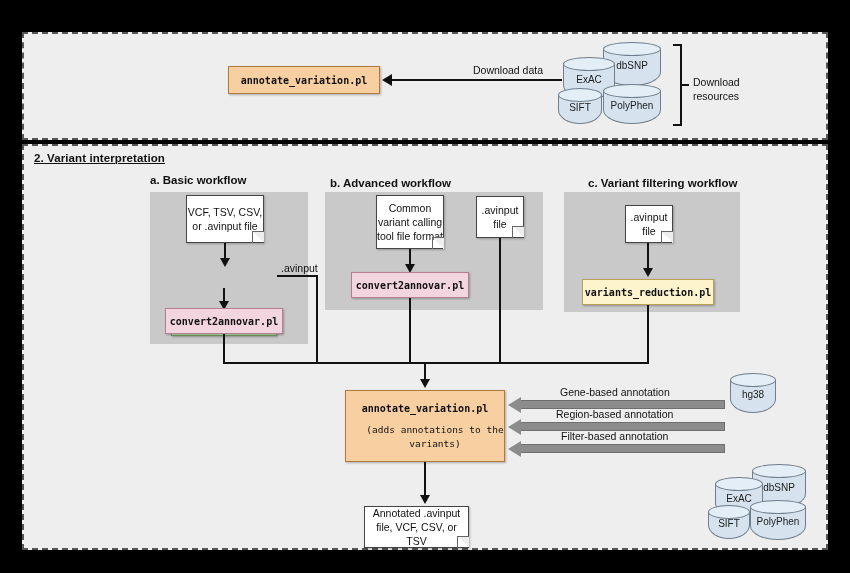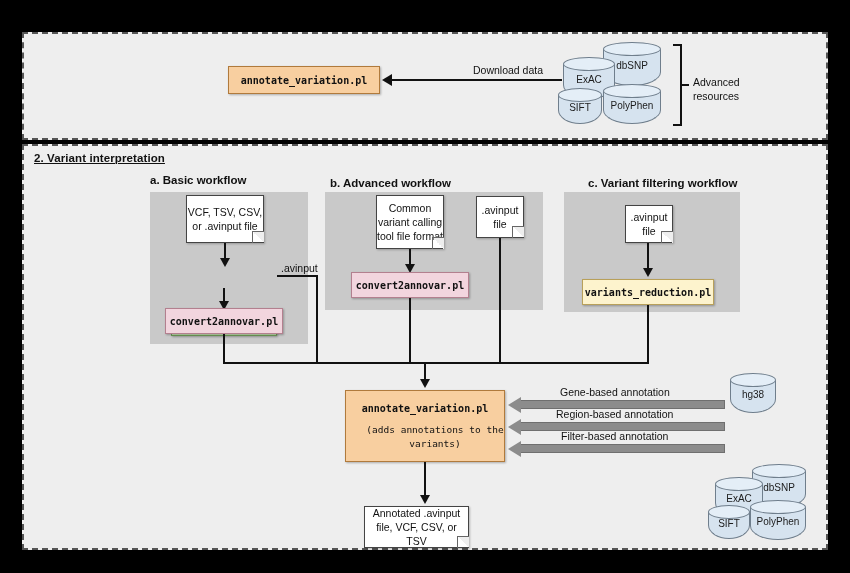--- a/index.html
+++ b/index.html
@@ -90,21 +90,21 @@
     <div class="cname">SIFT</div>
   </div>
   <div class="cyl" style="left:603px;top:84px;width:58px;height:40px;">
     <div class="body"></div>
     <div class="top"></div>
     <div class="cname">PolyPhen</div>
   </div>
 
   <div class="bracket" style="left:673px;top:44px;width:9px;height:82px;"></div>
   <div class="bracket-nub" style="left:682px;top:84px;"></div>
-  <div class="lbl" style="left:693px;top:76px;">Advanced</div>
+  <div class="lbl" style="left:693px;top:76px;">Download</div>
   <div class="lbl" style="left:693px;top:90px;">resources</div>
 
   <div class="panel" id="panel2"></div>
 
   <div class="sec-title" style="left:34px;top:152px;">2. Variant interpretation</div>
 
   <div class="wf-title" style="left:150px;top:174px;text-align:center;">a. Basic workflow</div>
   <div class="wf-panel" style="left:150px;top:192px;width:158px;height:152px;"></div>
 
   <div class="note" style="left:186px;top:195px;width:78px;height:48px;">

